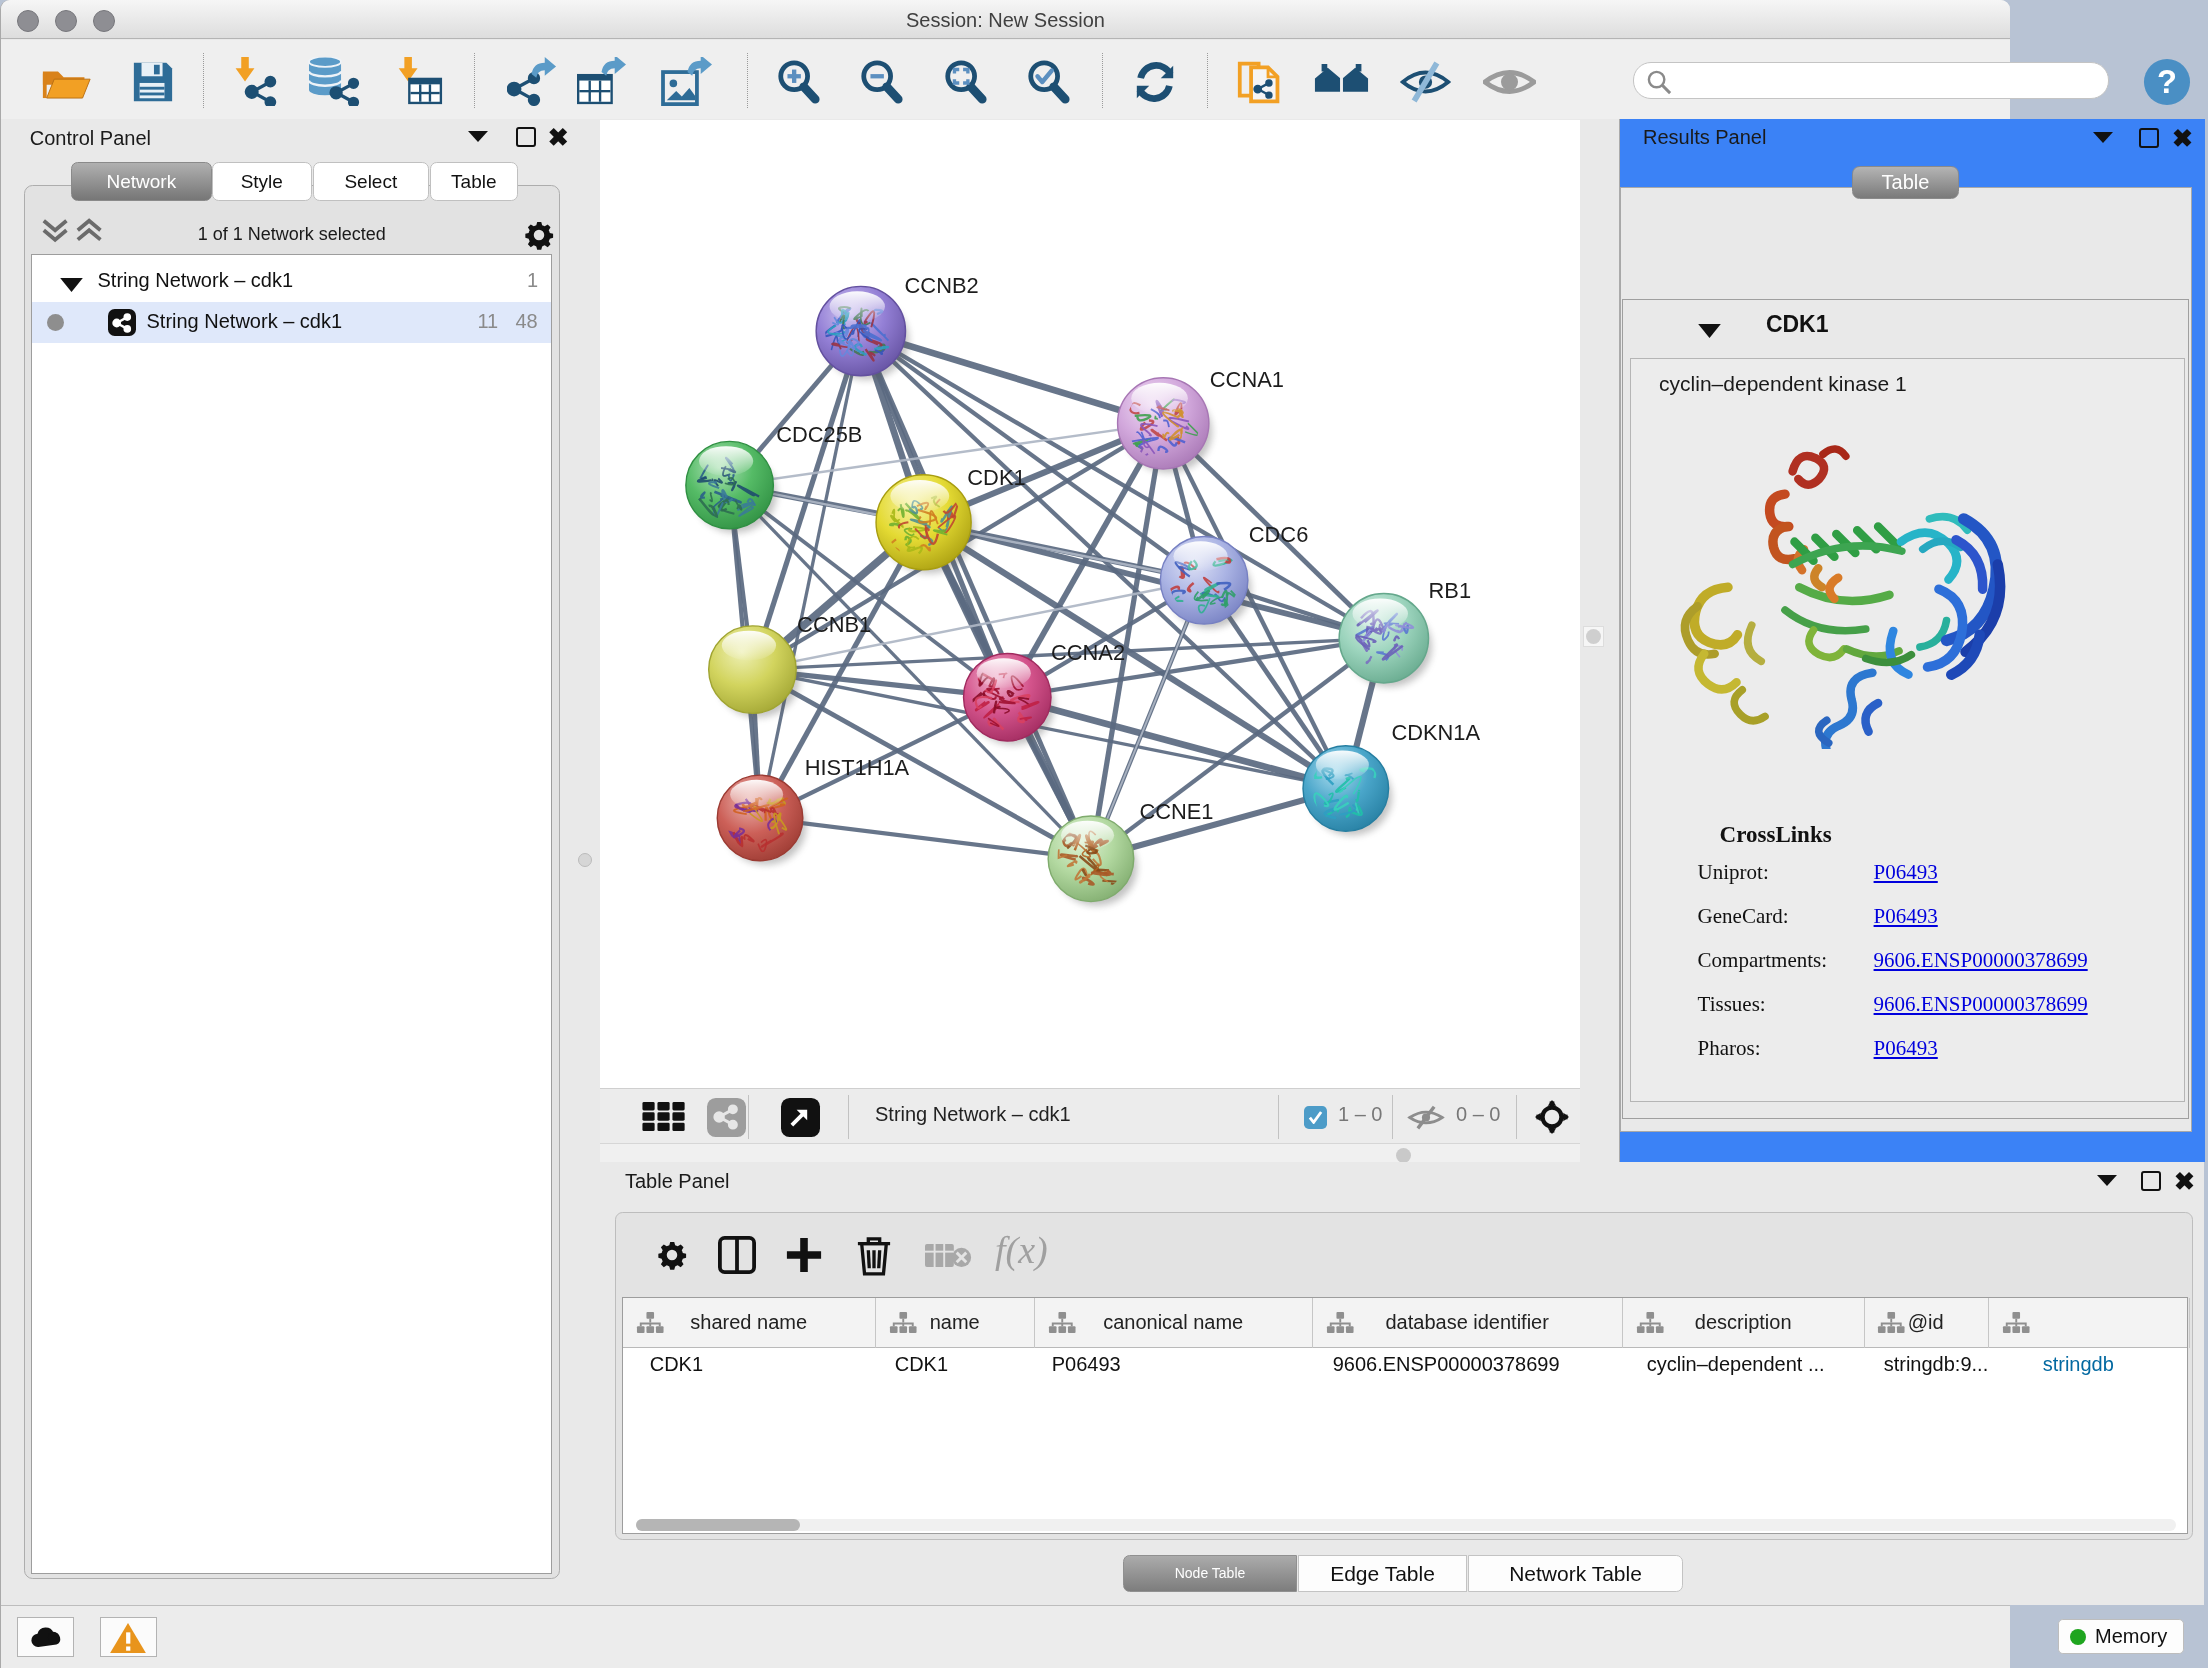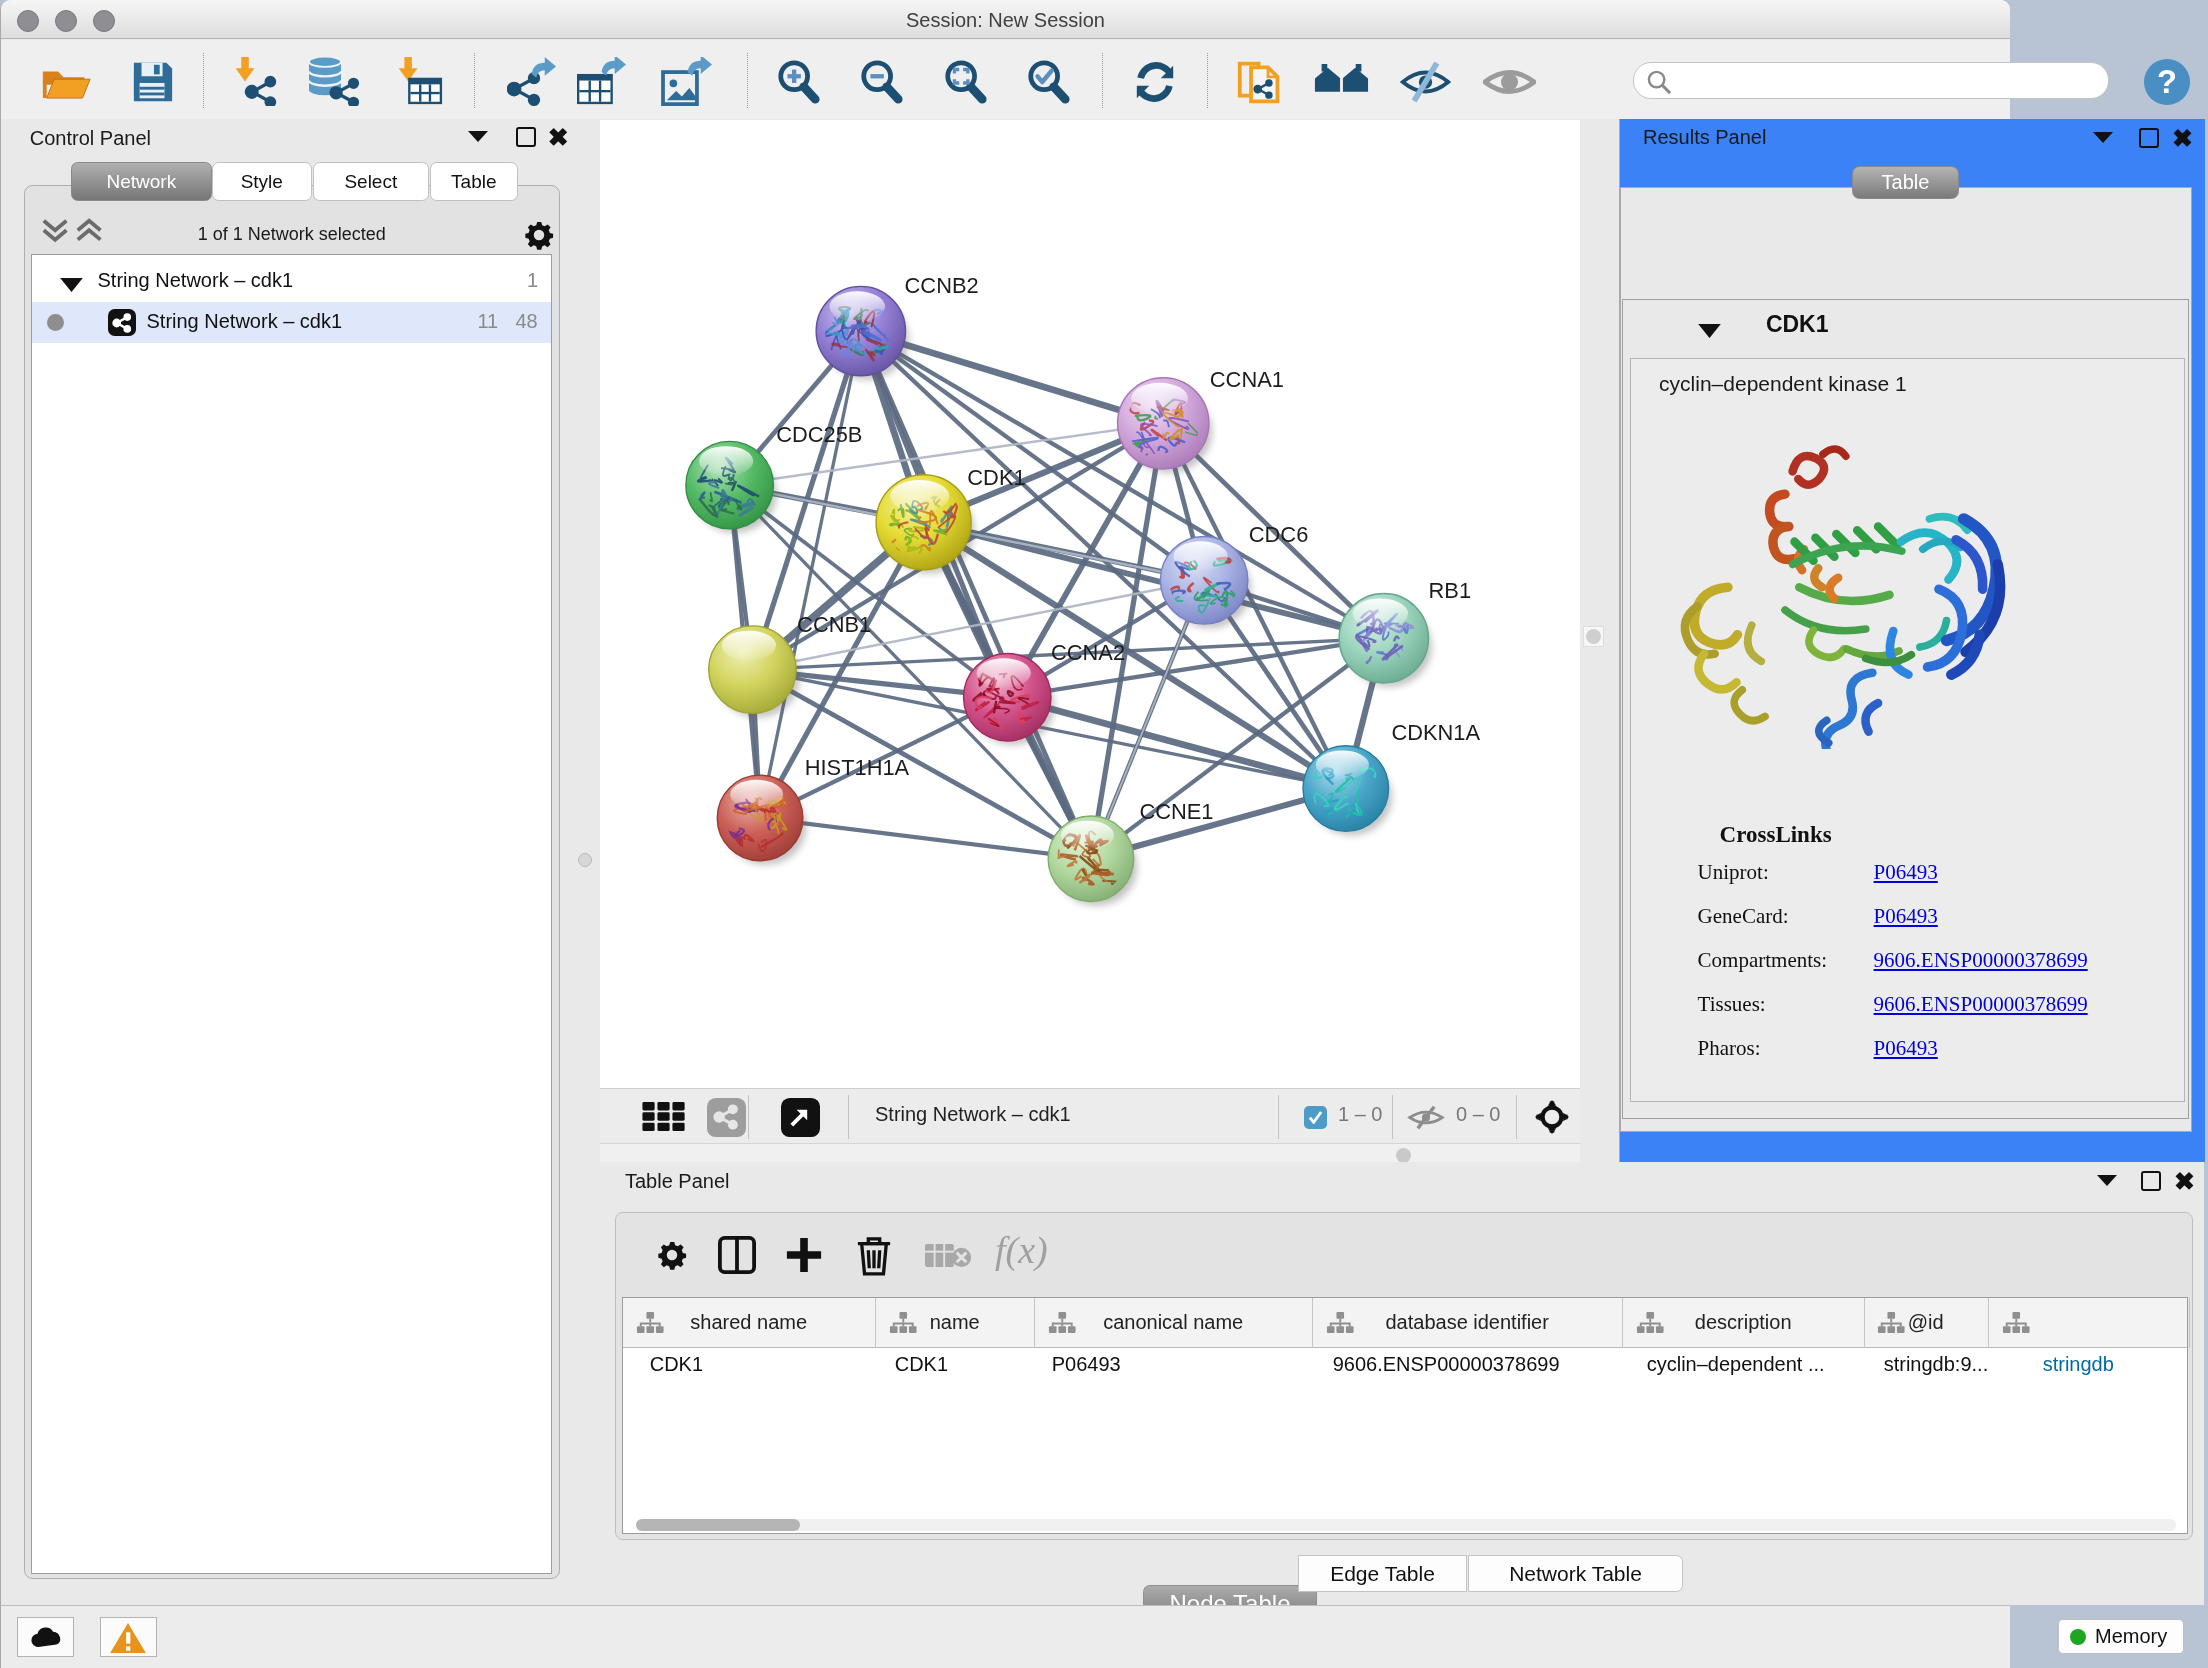--- a/index.html
+++ b/index.html
@@ -969,21 +969,21 @@
           <div style="position:absolute; left:272px; top:55px; font-size:20px; color:#111; white-space:nowrap;">CDK1</div>
           <div style="position:absolute; left:429px; top:55px; font-size:20px; color:#111; white-space:nowrap;">P06493</div>
           <div style="position:absolute; left:710px; top:55px; font-size:20px; color:#111; white-space:nowrap;">9606.ENSP00000378699</div>
           <div style="position:absolute; left:1024px; top:55px; font-size:20px; color:#111; white-space:nowrap;">cyclin–dependent ...</div>
           <div style="position:absolute; left:1261px; top:55px; font-size:20px; color:#111; white-space:nowrap;">stringdb:9...</div>
           <div style="position:absolute; left:1420px; top:55px; font-size:20px; color:#0369a1; white-space:nowrap;">stringdb</div>
       <div style="position:absolute; left:13.3px; top:221px; width:1540px; height:12.4px; background:#f0f0f0; border-radius:6.7px;"></div>
       <div style="position:absolute; left:13.3px; top:221px; width:164px; height:12.4px; background:#b5b5b5; border-radius:6.7px;"></div>
     </div>
   </div>
-  <div style="position:absolute; left:565px; top:393px; width:174px; height:37px; background:linear-gradient(#ababab,#7d7d7d); border:1px solid #909090; border-radius:6.7px 0 0 6.7px; color:#fff; font-size:24px; text-align:center; line-height:35px;margin-top:30px;">Node Table</div>
+  <div style="position:absolute; left:545px; top:393px; width:174px; height:37px; background:linear-gradient(#ababab,#7d7d7d); border:1px solid #909090; border-radius:6.7px 0 0 6.7px; color:#fff; font-size:14px; text-align:center; line-height:35px;">Node Table</div>
   <div style="position:absolute; left:720px; top:393px; width:169px; height:37px; background:#fdfdfd; border:1px solid #c3c3c3; color:#111; font-size:21px; text-align:center; line-height:35px;">Edge Table</div>
   <div style="position:absolute; left:890px; top:393px; width:215px; height:37px; background:#fdfdfd; border:1px solid #c3c3c3; border-radius:0 6.7px 6.7px 0; color:#111; font-size:21px; text-align:center; line-height:35px;">Network Table</div>
 </div>
 <div id="statusbar">
   <div class="sq-btn" style="left:16px;"></div>
   <svg style="position:absolute; left:27.6px; top:20px;" width="34" height="23" viewBox="0 0 36 24">
         <path d="M10 22 a7 7 0 0 1 -1 -14 a9 9 0 0 1 17 -1 a6.5 6.5 0 0 1 3 12.5 z" fill="#111"></path>
         <circle cx="26" cy="12" r="6" fill="#111"></circle>
       </svg>
   <div class="sq-btn" style="left:99px;"></div>

